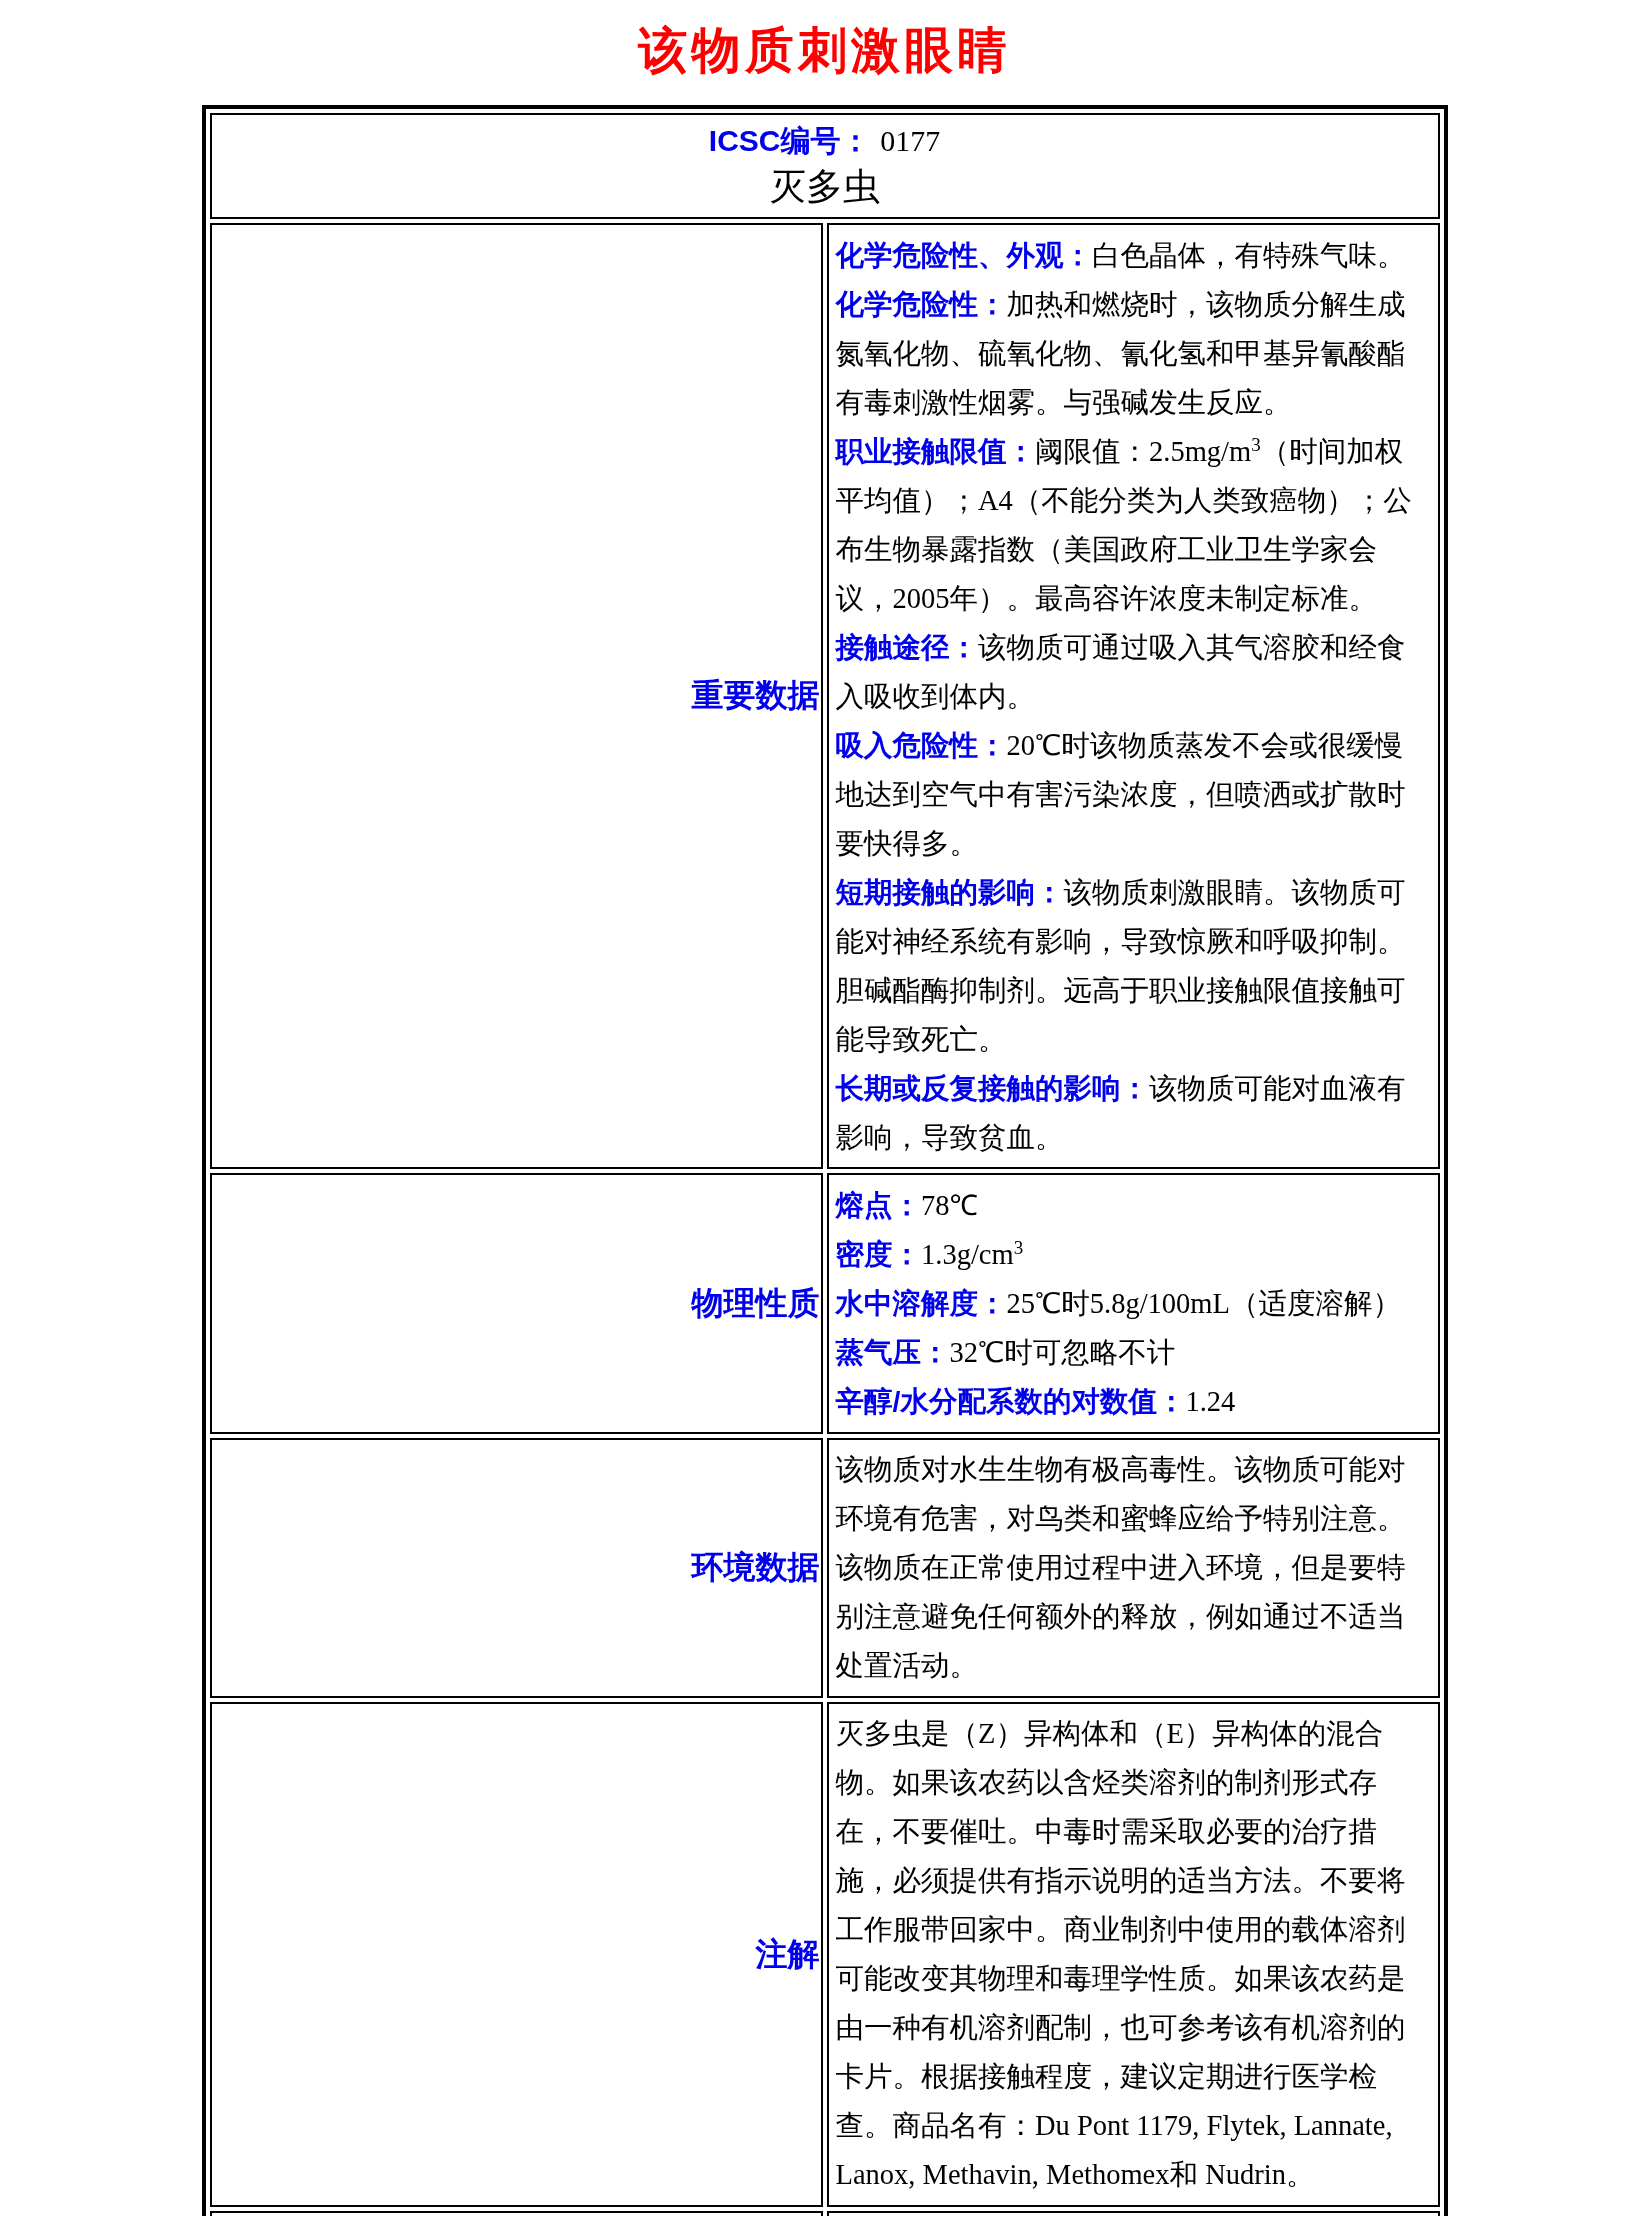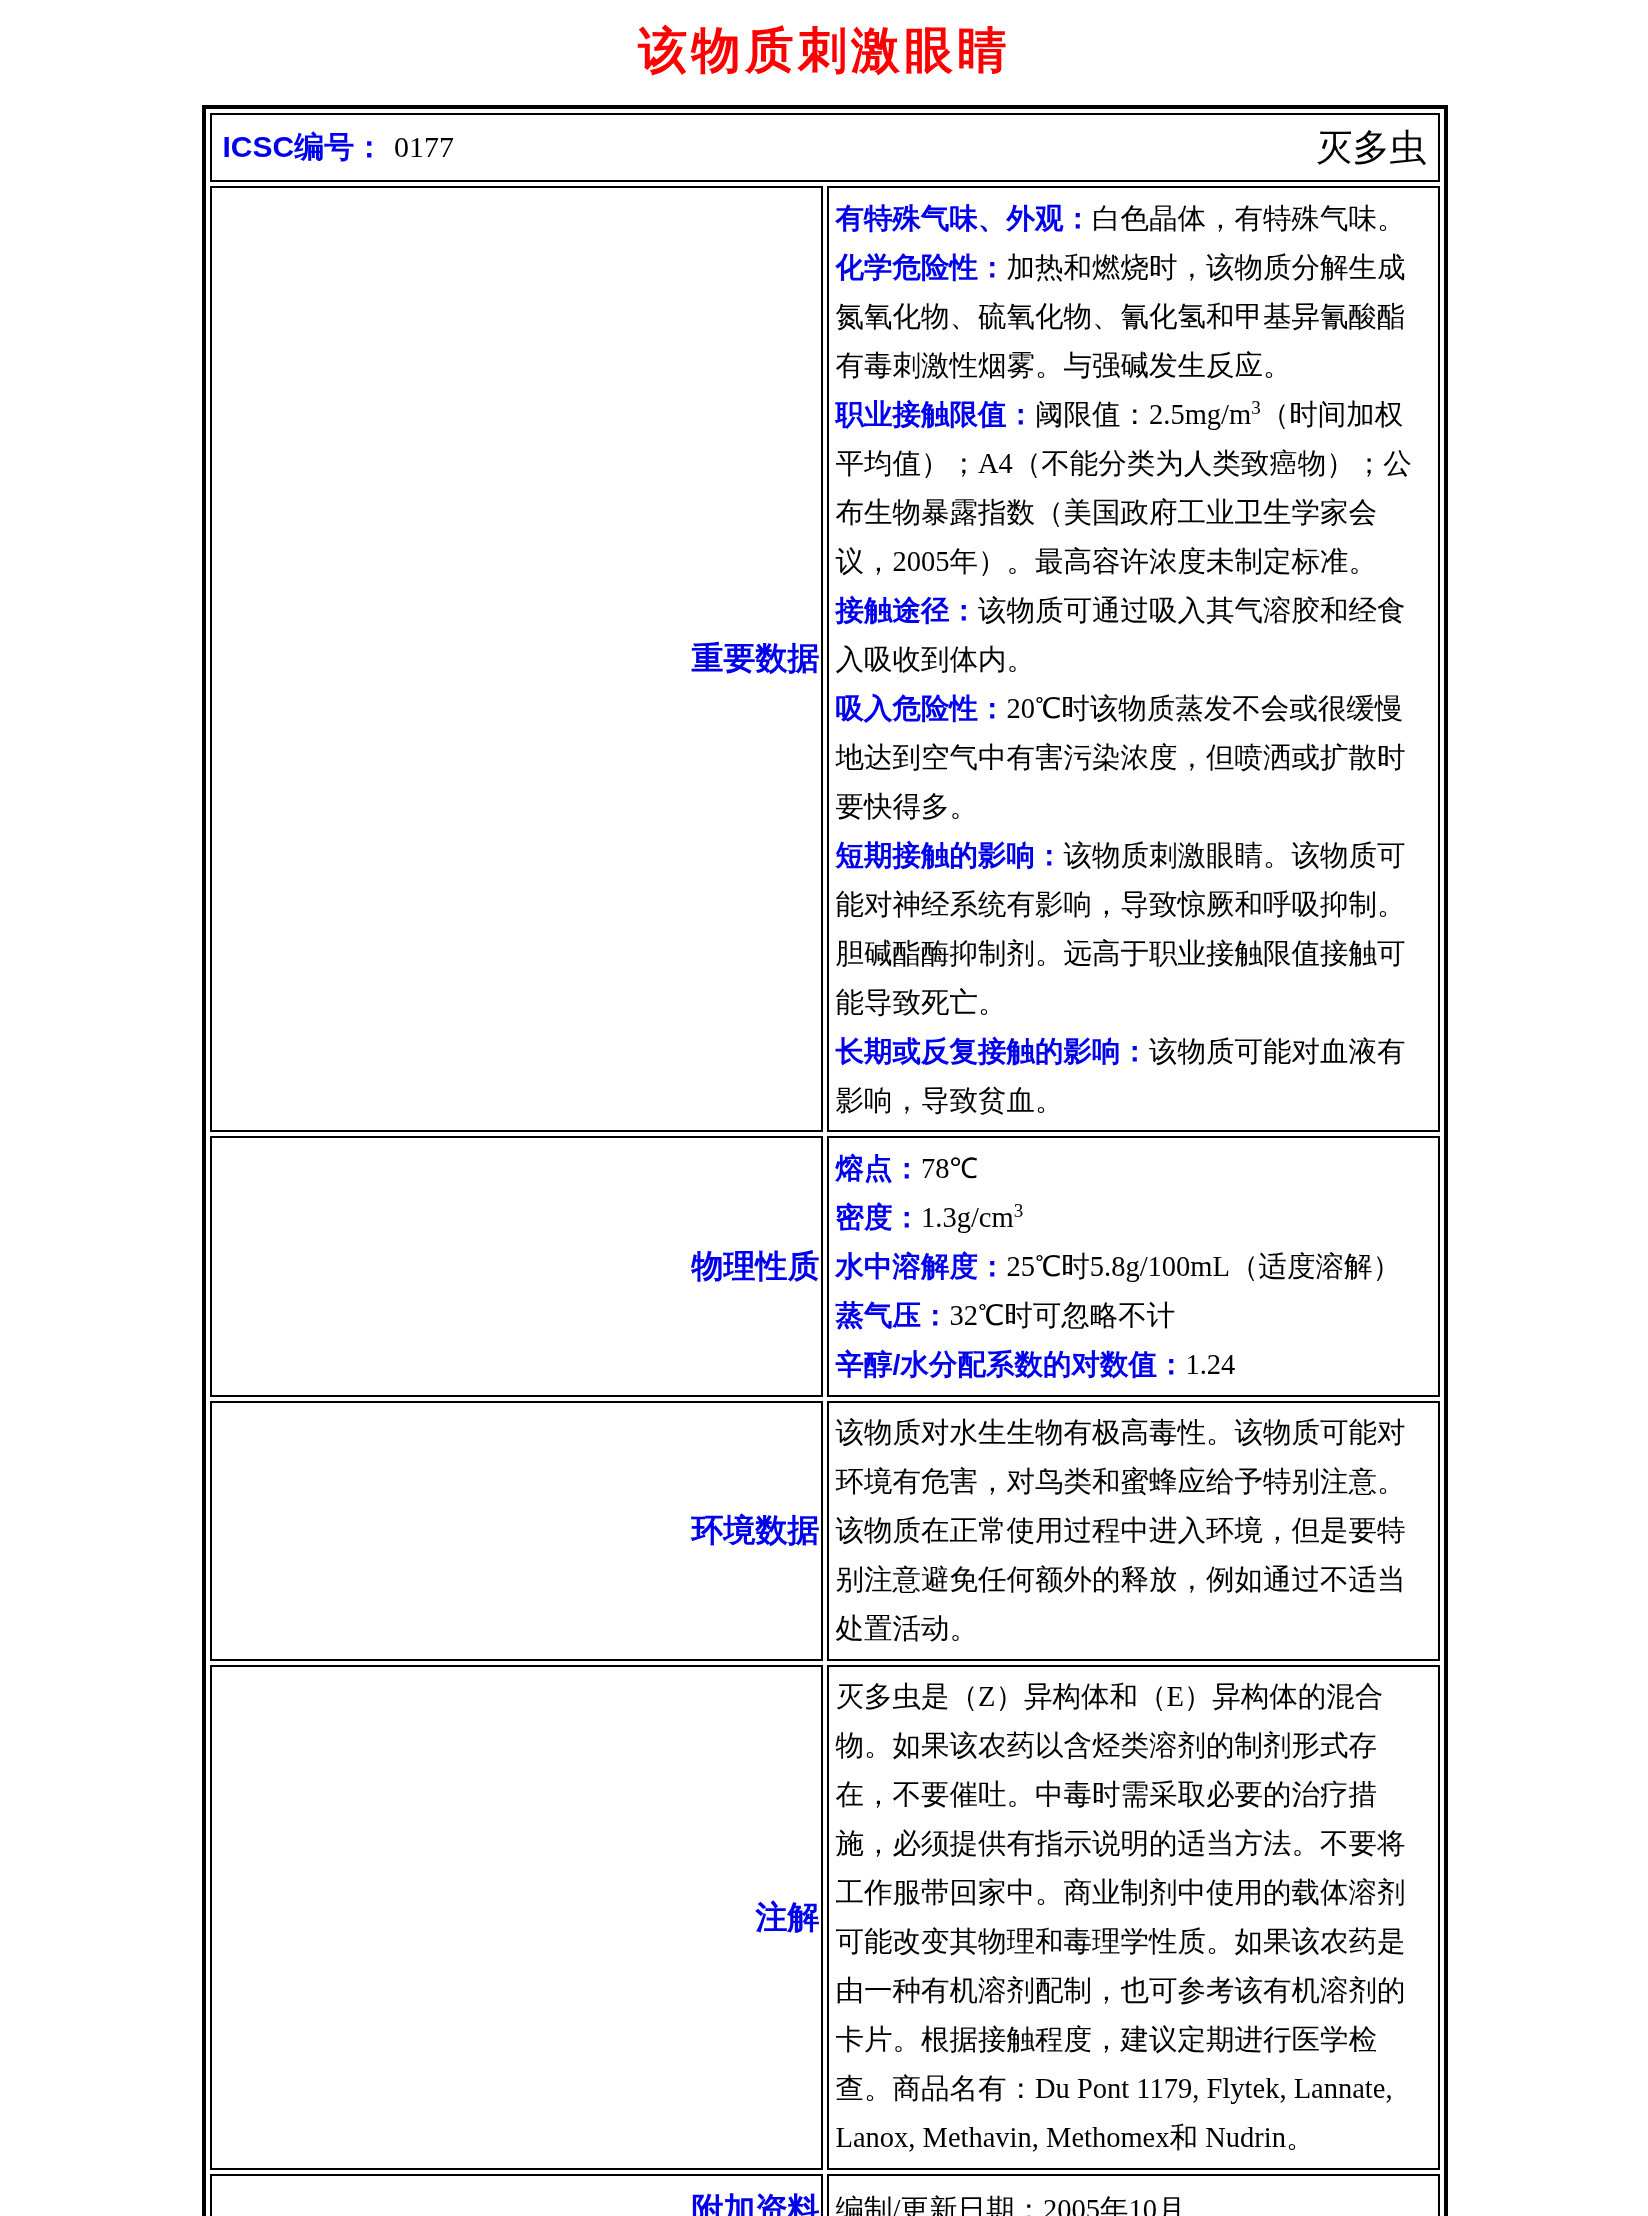--- a/index.html
+++ b/index.html
@@ -21,21 +21,21 @@
     font-size:49px;font-weight:bold;color:var(--title-red);
     letter-spacing:4.2px;font-family:"Liberation Serif", serif;
   }
   table.card{
     margin:21px auto 0 auto;width:1246px;table-layout:fixed;
     border:4.9px solid #000;border-collapse:separate;border-spacing:4.2px;
     background:#fff;
   }
   td{border:2.1px solid #000;vertical-align:top;background:#fff;}
   td.header-cell{padding:5.6px 11px;height:54px;vertical-align:middle;}
-  .header-inner{display:flex;justify-content:space-between;align-items:center;}
+  .header-inner{display:flex;justify-content:space-between;align-items:center;flex-direction:column;}
   .icsc-label{
     color:var(--accent);font-family:"Liberation Sans", sans-serif;
     font-weight:bold;font-size:30px;
   }
   .icsc-number{font-size:30px;margin-left:9.7px;}
   .chem-name{font-size:37px;}
   td.label-cell{
     width:171px;text-align:right;vertical-align:middle;
     color:var(--accent);font-family:"Liberation Sans", sans-serif;
     font-weight:bold;font-size:32px;line-height:1.3;
@@ -65,21 +65,21 @@
           <span class="icsc-label">ICSC编号：</span><span class="icsc-number">0177</span>
         </div>
         <div class="chem-name">灭多虫</div>
       </div>
     </td>
   </tr>
 
   <tr>
     <td class="label-cell">重要数据</td>
     <td class="content-cell">
-      <p class="para"><span class="inline-label">有特殊气味、外观：</span><span>白色晶体，有特殊气味。</span></p>
+      <p class="para"><span class="inline-label">化学危险性、外观：</span><span>白色晶体，有特殊气味。</span></p>
       <p class="para"><span class="inline-label">化学危险性：</span><span>加热和燃烧时，该物质分解生成氮氧化物、硫氧化物、氰化氢和甲基异氰酸酯有毒刺激性烟雾。与强碱发生反应。</span></p>
       <p class="para"><span class="inline-label">职业接触限值：</span><span>阈限值：2.5mg/m</span><span class="sup">3</span><span>（时间加权平均值）；A4（不能分类为人类致癌物）；公布生物暴露指数（美国政府工业卫生学家会议，2005年）。最高容许浓度未制定标准。</span></p>
       <p class="para"><span class="inline-label">接触途径：</span><span>该物质可通过吸入其气溶胶和经食入吸收到体内。</span></p>
       <p class="para"><span class="inline-label">吸入危险性：</span><span>20℃时该物质蒸发不会或很缓慢地达到空气中有害污染浓度，但喷洒或扩散时要快得多。</span></p>
       <p class="para"><span class="inline-label">短期接触的影响：</span><span>该物质刺激眼睛。该物质可能对神经系统有影响，导致惊厥和呼吸抑制。胆碱酯酶抑制剂。远高于职业接触限值接触可能导致死亡。</span></p>
       <p class="para"><span class="inline-label">长期或反复接触的影响：</span><span>该物质可能对血液有影响，导致贫血。</span></p>
     </td>
   </tr>
 
   <tr>

